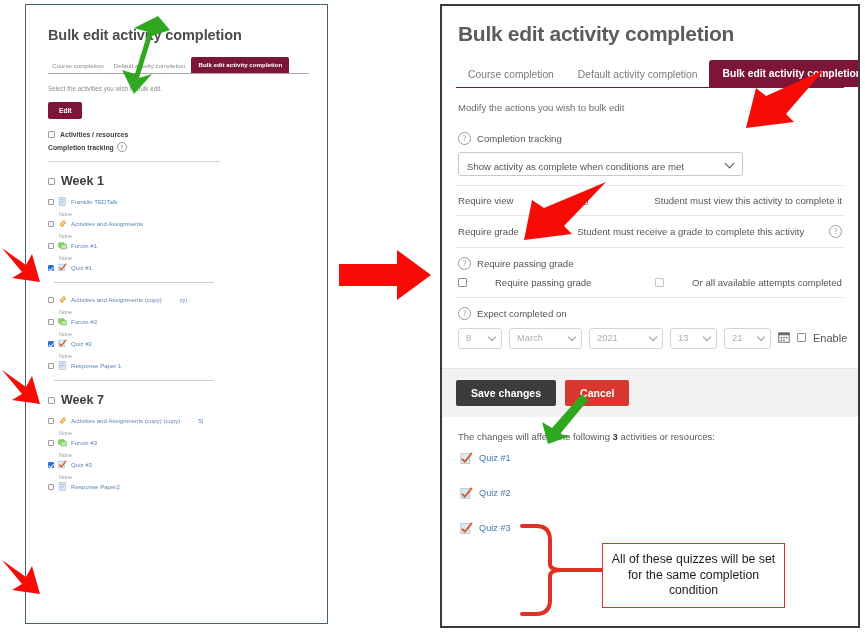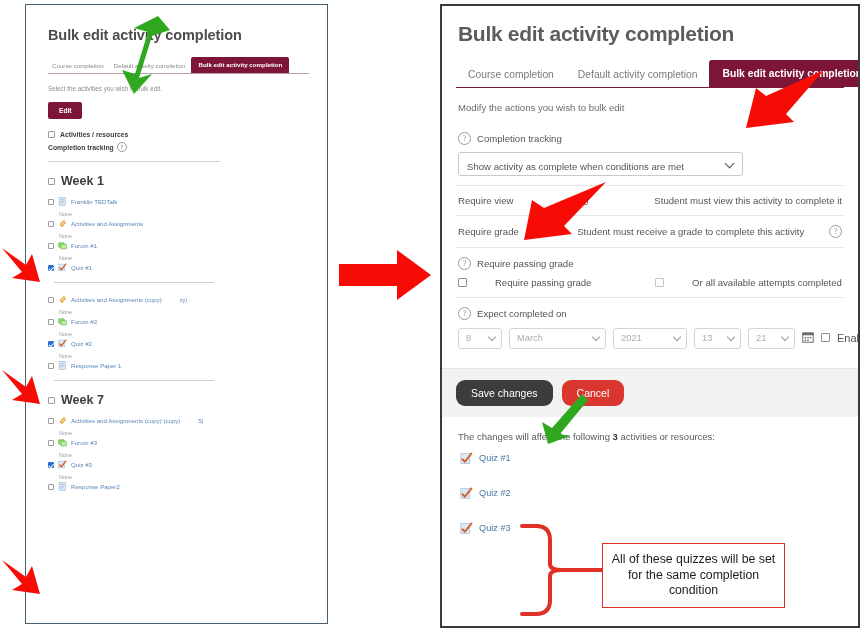--- a/index.html
+++ b/index.html
@@ -341,24 +341,24 @@
   .btn-bar {
     background: #f2f2f2;
     border-top: 1px solid #e3e3e3;
     padding: 11px 14px;
     margin: 10px -14px 0 -14px;
     display: flex;
     gap: 9px;
   }
   .btn {
     font-size: 10.5px;
-    font-weight: normal;
+    font-weight: bold;
     color: #fff;
     padding: 7px 15px;
-    border-radius: 9px;
+    border-radius: 2px;
   }
   .btn.save { background: #3c3c3c; }
   .btn.cancel { background: #d9362f; }
   .affect-text {
     font-size: 9.5px;
     color: #5a5a5a;
     margin: 14px 0 10px 2px;
   }
   .affect-text b { color: #3a3a3a; }
   .quiz-item {
@@ -652,21 +652,21 @@
         <span class="qmark">?</span>
         <span>Expect completed on</span>
       </div>
       <div class="date-row">
         <span class="dsel-wrap">
           <select class="dsel" style="width:44px">
             <option>8</option>
           </select>
         </span>
         <span class="dsel-wrap">
-          <select class="dsel" style="width:97px">
+          <select class="dsel" style="width:73px">
             <option>March</option>
           </select>
         </span>
         <span class="dsel-wrap">
           <select class="dsel" style="width:74px">
             <option>2021</option>
           </select>
         </span>
         <span class="dsel-wrap">
           <select class="dsel" style="width:47px">

